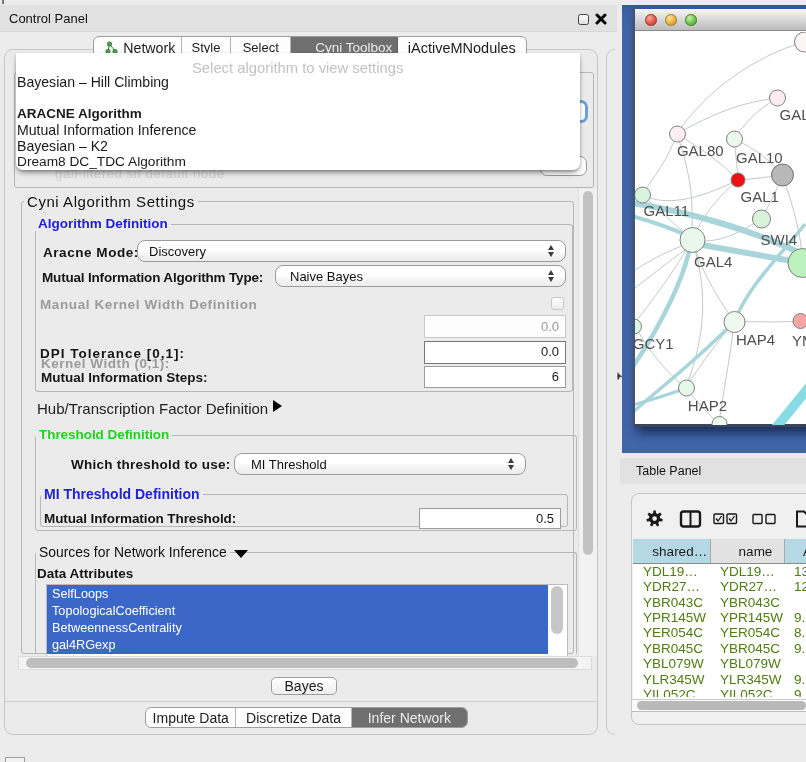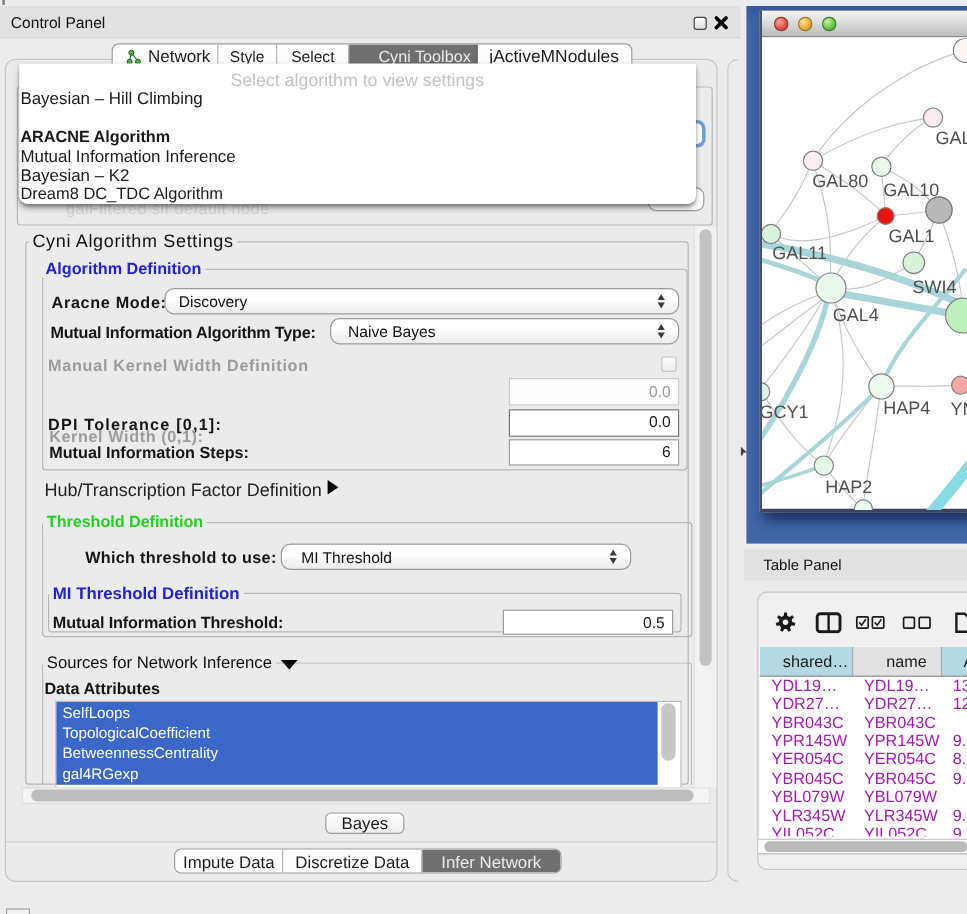--- a/index.html
+++ b/index.html
@@ -49,21 +49,21 @@
 #mactitle { position:absolute; left:0; top:0; right:0; height:22px;
   background:linear-gradient(#f6f6f6,#cdcdcd 70%,#bdbdbd); border-bottom:1px solid #8a8a8a; }
 .light { position:absolute; top:5.2px; width:11.5px; height:11.5px; border-radius:50%; }
 
 #tp-titlebar { left:620px; top:458px; width:186px; height:26px; background:#e1e1e1; }
 #tp-title { left:636px; top:464px; font-size:12.5px; color:#111; }
 #tp-box { left:631px; top:493px; width:300px; height:232px; background:#f0f0f0; border:1px solid #c6c6c6; border-radius:8px; }
 
 table#dtable { position:absolute; left:633px; top:539px; width:173px; border-collapse:collapse; font-size:13.5px; background:#fff; table-layout:fixed; }
 #dtable th { height:24.5px; font-weight:normal; font-size:13.5px; border-right:1px solid #a9a9a9; border-bottom:1.5px solid #8a8a8a; overflow:hidden; padding-left:17px; }
-#dtable td { height:15.4px; text-align:left; padding-left:10px; color:#a21caf; white-space:nowrap; overflow:hidden; }
+#dtable td { height:15.4px; text-align:left; padding-left:10px; color:#4d7c0f; white-space:nowrap; overflow:hidden; }
 </style>
 </head>
 <body>
 <div id="page">
 
   <div class="abs" id="cp-titlebar"></div>
   <div class="abs" id="cp-title">Control Panel</div>
   <div class="abs" style="left:578px; top:14px; width:11px; height:11px; border:1.6px solid #444; border-radius:2.5px; background:linear-gradient(#fff,#ddd);"></div>
   <svg class="abs" style="left:595px; top:13px;" width="12" height="12" viewBox="0 0 12 12">
     <path d="M2 2 L10 10 M10 2 L2 10" stroke="#000" stroke-width="3" stroke-linecap="round"></path>

